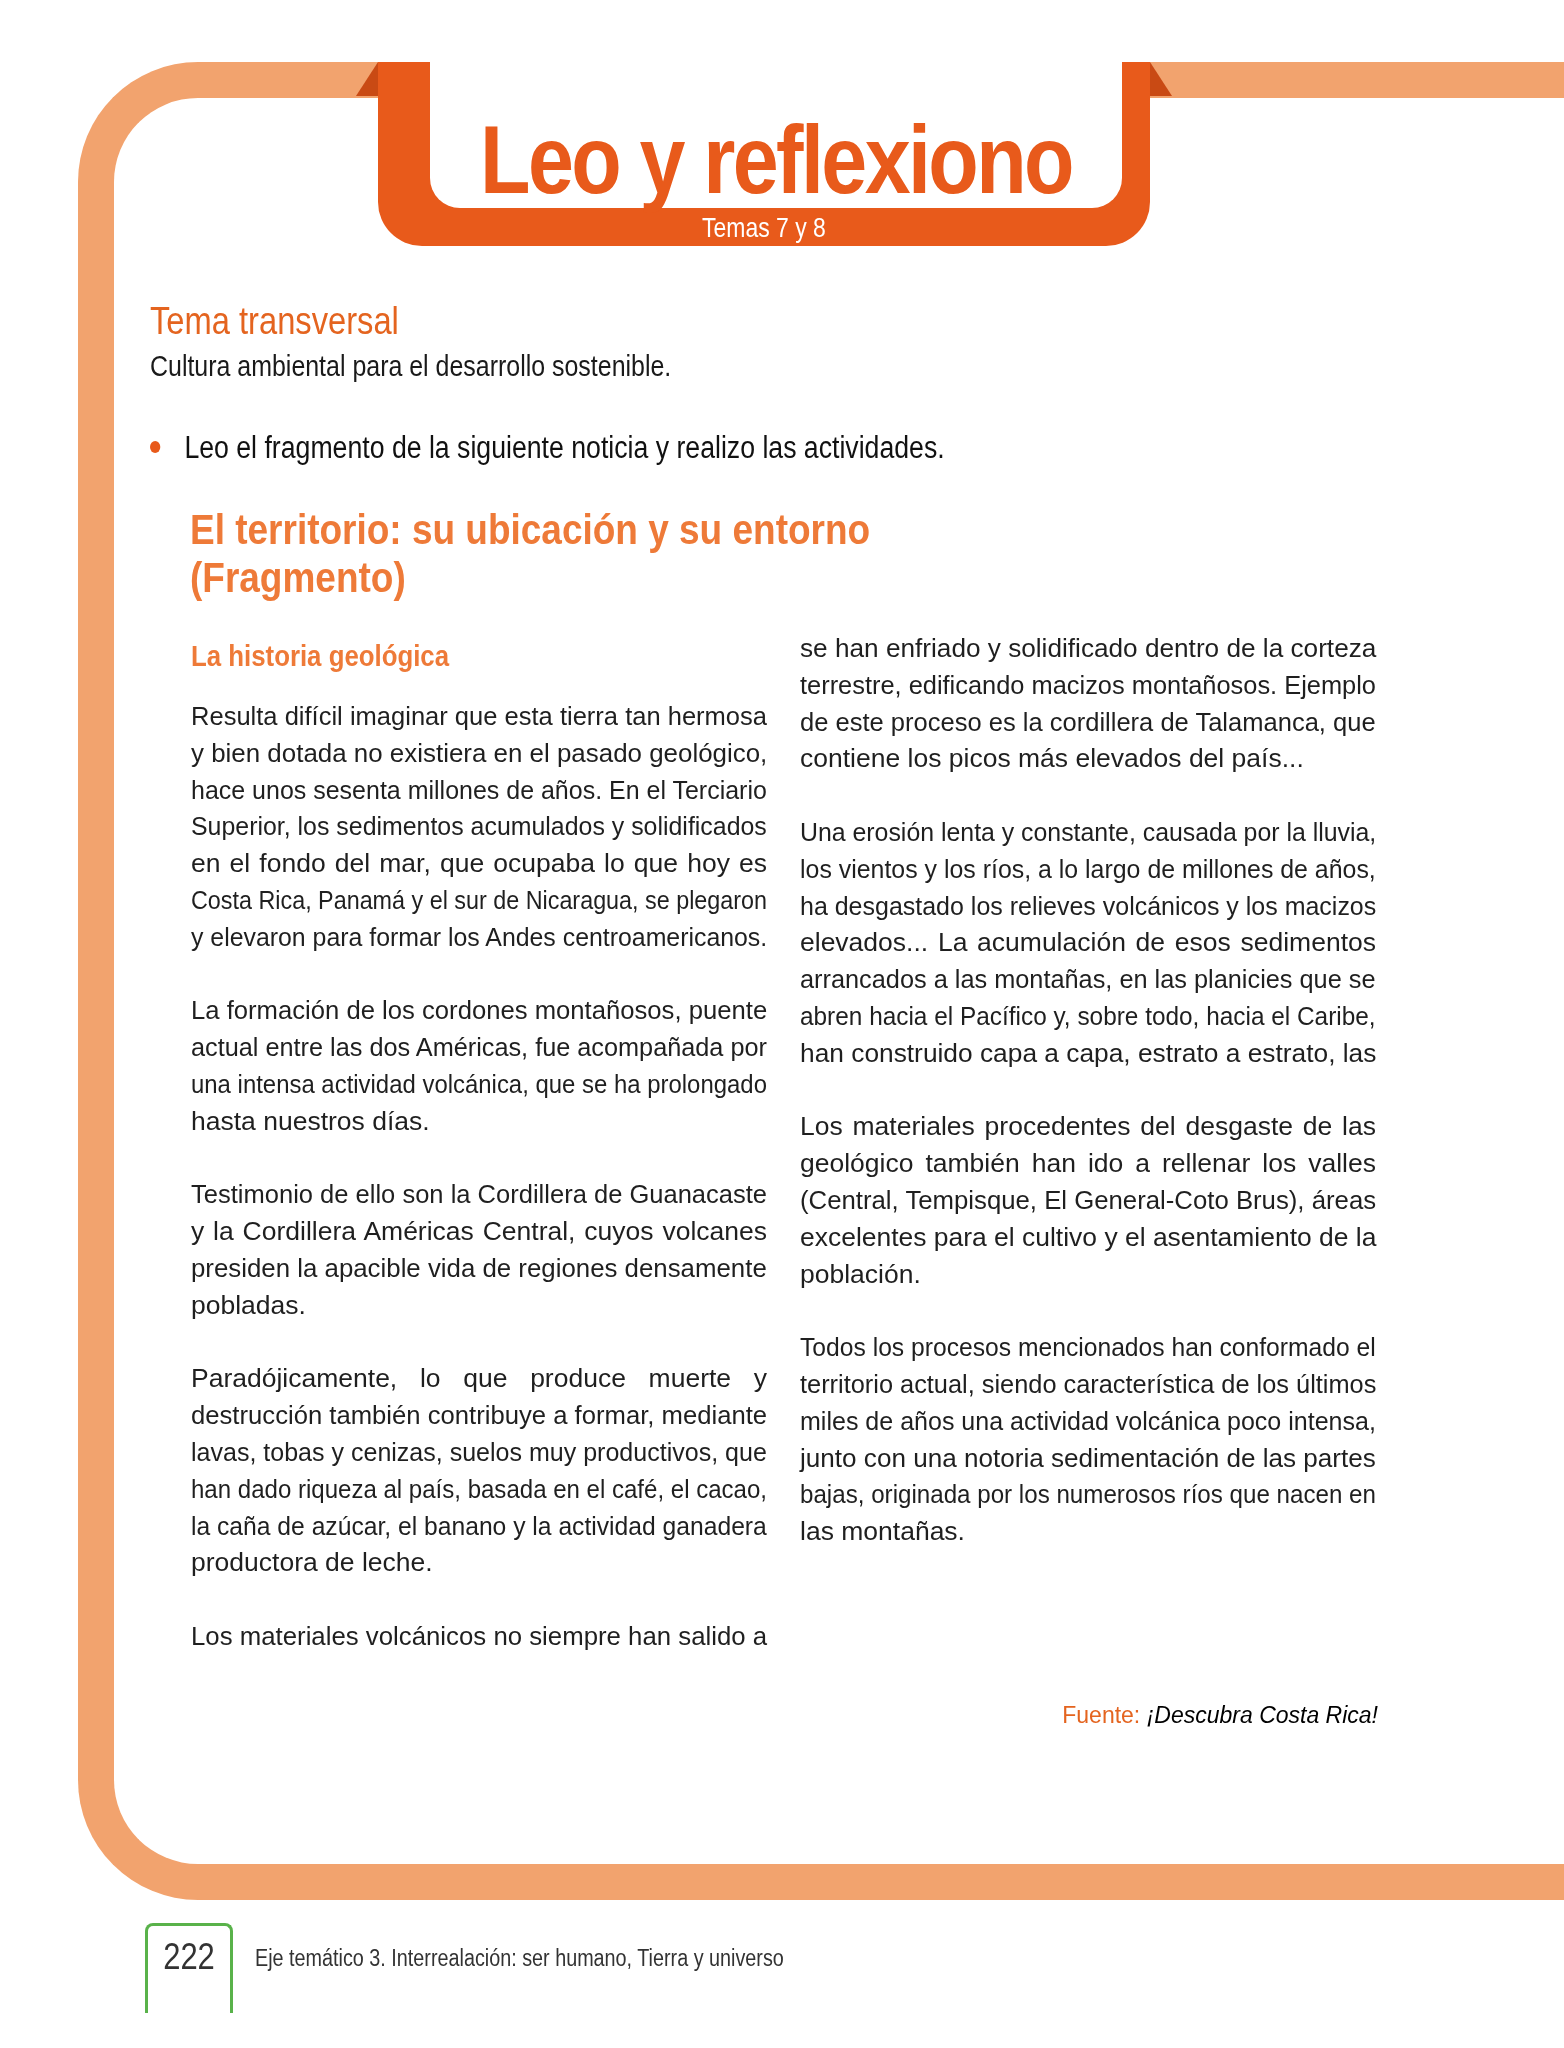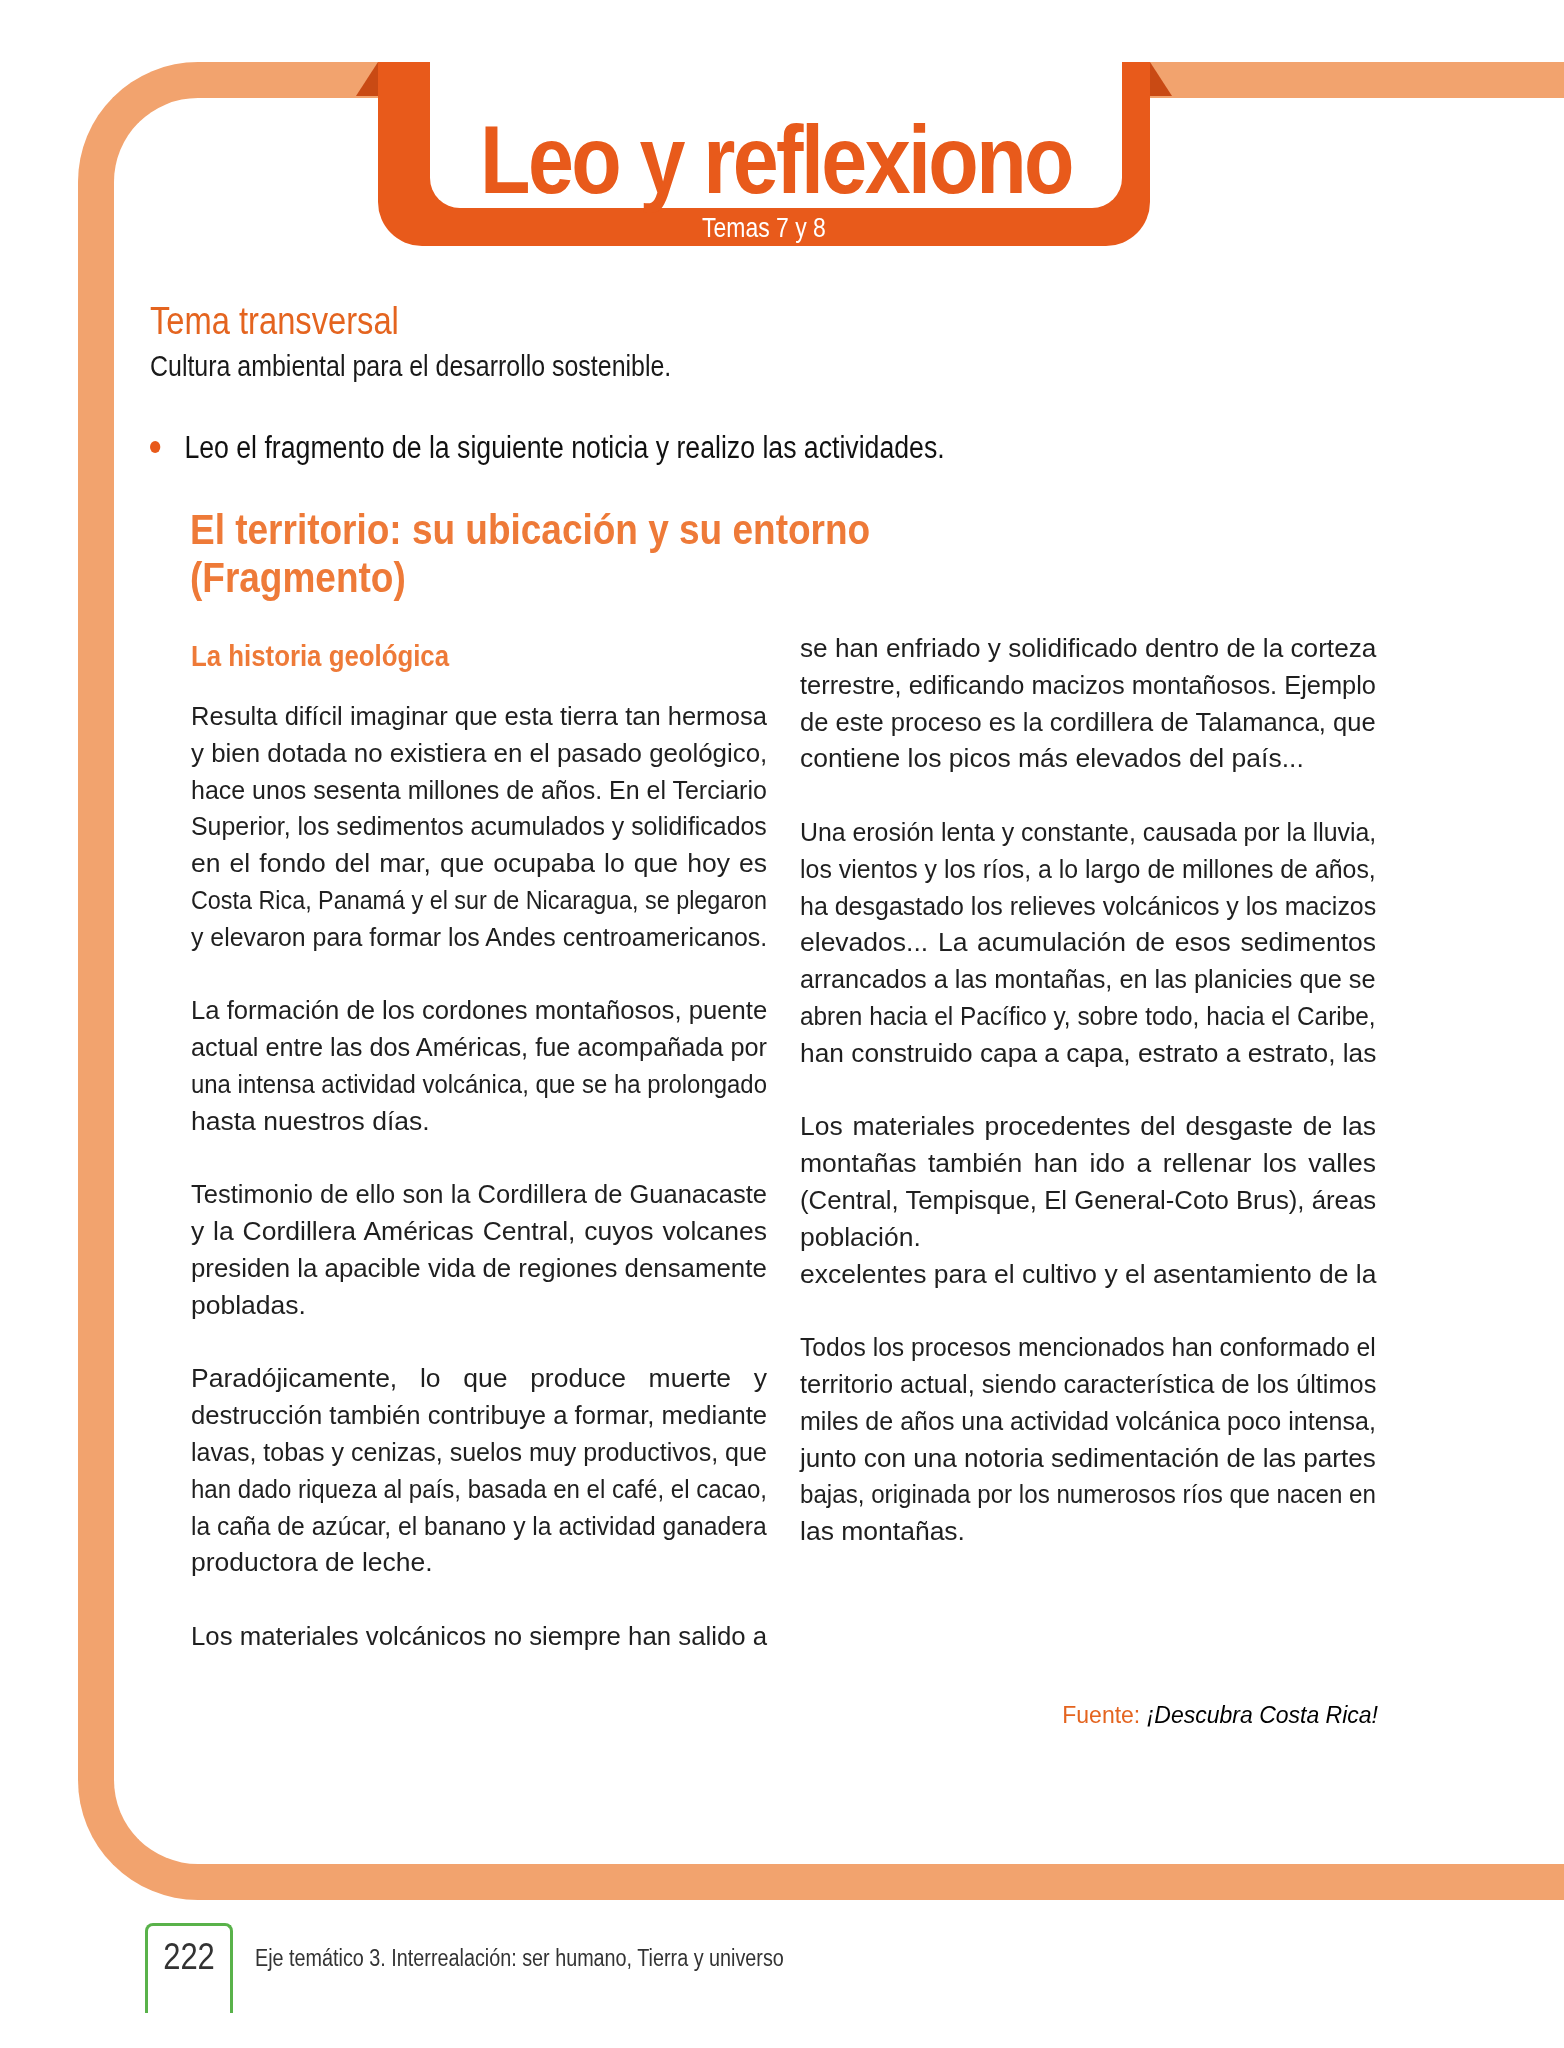--- a/index.html
+++ b/index.html
@@ -308,24 +308,24 @@
         <span class="ln" style="transform: scaleX(0.938111); width: 614px; text-align-last: left;">Una erosión lenta y constante, causada por la lluvia,</span>
         <span class="ln" style="transform: scaleX(0.939641); width: 613px; text-align-last: left;">los vientos y los ríos, a lo largo de millones de años,</span>
         <span class="ln" style="transform: scaleX(0.942717); width: 611px; text-align-last: left;">ha desgastado los relieves volcánicos y los macizos</span>
         <span class="ln" style="width: 576px;">elevados... La acumulación de esos sedimentos</span>
         <span class="ln" style="transform: scaleX(0.955224); width: 603px; text-align-last: left;">arrancados a las montañas, en las planicies que se</span>
         <span class="ln" style="transform: scaleX(0.920128); width: 626px; text-align-last: left;">abren hacia el Pacífico y, sobre todo, hacia el Caribe,</span>
         <span class="ln" style="transform: scaleX(0.993103); width: 580px; text-align-last: left;">han construido capa a capa, estrato a estrato, las</span>
       </p>
       <p>
         <span class="ln" style="width: 576px;">Los materiales procedentes del desgaste de las</span>
-        <span class="ln" style="width: 576px;">montañas también han ido a rellenar los valles</span>
+        <span class="ln" style="width: 576px;">geológico también han ido a rellenar los valles</span>
         <span class="ln" style="transform: scaleX(0.971332); width: 593px; text-align-last: left;">(Central, Tempisque, El General-Coto Brus), áreas</span>
+        <span class="ln" style="transform: scaleX(0.998267); width: 577px; text-align-last: left;">excelentes para el cultivo y el asentamiento de la</span>
         <span class="ln last">población.</span>
-        <span class="ln" style="transform: scaleX(0.998267); width: 577px; text-align-last: left;">excelentes para el cultivo y el asentamiento de la</span>
       </p>
       <p>
         <span class="ln" style="transform: scaleX(0.930533); width: 619px; text-align-last: left;">Todos los procesos mencionados han conformado el</span>
         <span class="ln" style="transform: scaleX(0.956811); width: 602px; text-align-last: left;">territorio actual, siendo característica de los últimos</span>
         <span class="ln" style="transform: scaleX(0.944262); width: 610px; text-align-last: left;">miles de años una actividad volcánica poco intensa,</span>
         <span class="ln" style="transform: scaleX(0.984615); width: 585px; text-align-last: left;">junto con una notoria sedimentación de las partes</span>
         <span class="ln" style="transform: scaleX(0.911392); width: 632px; text-align-last: left;">bajas, originada por los numerosos ríos que nacen en</span>
         <span class="ln last">las montañas.</span>
       </p>
     </div>

